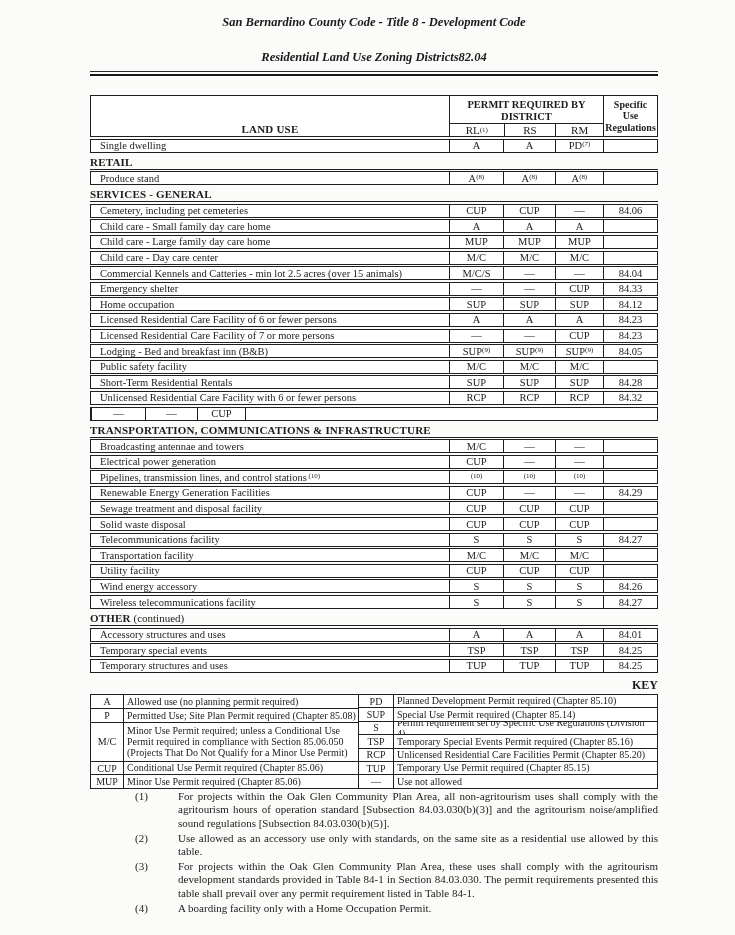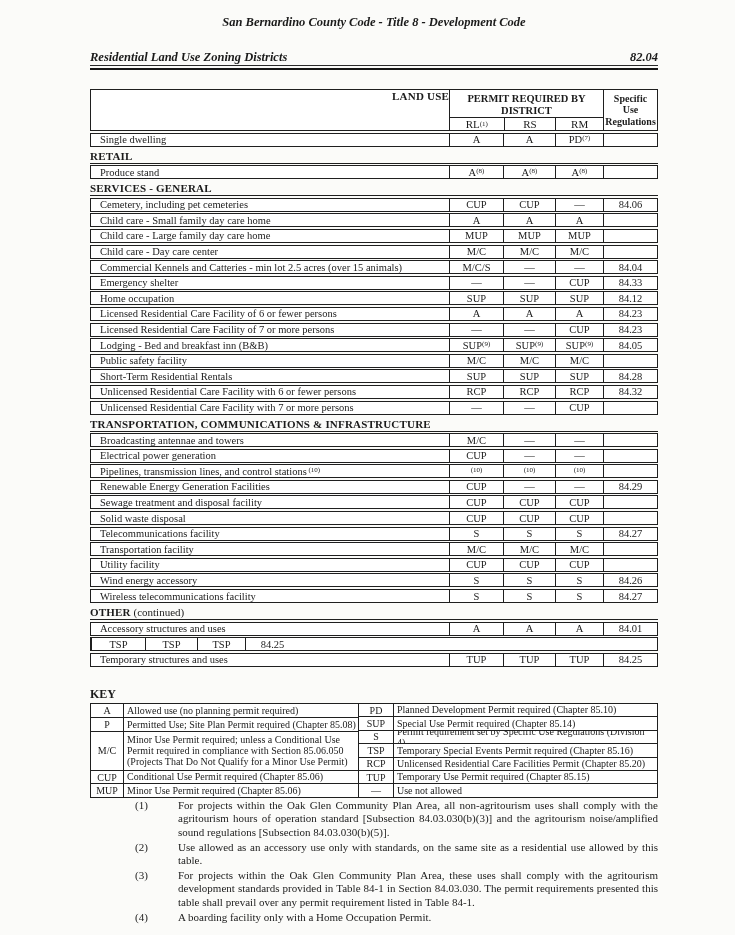--- a/index.html
+++ b/index.html
@@ -12,32 +12,32 @@
     overflow:hidden;
   }
   .content { position:absolute; left:90px; top:0; width:568px; }
 
   
   .doc-title {
     margin-top:15px; text-align:center;
     font-size:12.5px; font-weight:bold; font-style:italic;
   }
   .subheader {
-    margin-top:20px; display:flex; justify-content:space-between;
+    margin-top:20px; display:flex; justify-content:center;
     font-size:12.5px; font-weight:bold; font-style:italic;
-    border-bottom:1px solid #2a2a2a; padding-bottom:0;
+    border-bottom:1px solid #2a2a2a; padding-bottom:6px;
   }
   .rule-thick { height:2.5px; background:#161616; margin-top:1.5px; }
 
   
   :root { --wrl:54px; --wrs:52px; --wrm:48px; --wsp:54px; --bd:#1f1f1f; }
   .zoning-table { margin-top:19px; font-size:10.5px; }
   .thead { display:flex; border:1.7px solid var(--bd); background:#fff; }
   .th-landuse {
-    flex:1; display:flex; flex-direction:row; justify-content:flex-end;
+    flex:1; display:flex; flex-direction:column; justify-content:flex-end;
     text-align:center; padding-bottom:1px;gap:45px;
   }
   .lu-label { font-weight:bold; font-size:11px; letter-spacing:.2px; }
   .lu-sub { font-style:italic; font-size:10.3px; }
   .th-permit { width:calc(var(--wrl) + var(--wrs) + var(--wrm)); border-left:1.7px solid var(--bd); display:flex; flex-direction:column; }
   .permit-title {
     font-weight:bold; text-align:center; white-space:pre-line;
     line-height:11.5px; padding-top:3px; height:28px; font-size:10.5px;
     border-bottom:1.4px solid var(--bd);
   }
@@ -65,21 +65,21 @@
   .cell.spec { width:var(--wsp); text-align:center; border-left:1.3px solid var(--bd); }
   .section-row {
     margin-top:2px; border-bottom:1.6px solid var(--bd);
     padding:1px 0 1px 0; line-height:12px; font-size:11px;
   }
   .section-label { font-weight:bold; letter-spacing:.2px; }
   .section-suffix { font-weight:normal; }
   sup { font-size:7px; line-height:0; vertical-align:3.5px; }
 
   
-  .key-title { margin-top:20px; text-align:left; font-weight:bold; font-size:12px; }
+  .key-title { margin-top:5px; text-align:right; font-weight:bold; font-size:12px; }
   .key-wrap {
     margin-top:1px; display:flex; border:1.8px solid var(--bd);
     height:95px; font-size:10px; background:#fff;
   }
   .key-side { display:flex; flex-direction:column; }
   .key-left { width:268px; border-right:1.4px solid var(--bd); }
   .key-right { flex:1; }
   .key-row { display:flex; border-top:1.2px solid var(--bd); overflow:hidden; }
   .key-row:first-child { border-top:none; }
   .key-left .key-row { flex:0 0 13.5px; }
@@ -232,21 +232,20 @@
             <div class="cell spec">84.28</div>
           </div>
           <div class="use-row">
             <div class="cell name">Unlicensed Residential Care Facility with 6 or fewer persons</div>
             <div class="cell val v0">RCP</div>
             <div class="cell val v1">RCP</div>
             <div class="cell val v2">RCP</div>
             <div class="cell spec">84.32</div>
           </div>
           <div class="use-row">
-            <div class="cell name">Unlicensed Residential Care Facility with 7 or more persons</div>
             <div class="cell val v0">—</div>
             <div class="cell val v1">—</div>
             <div class="cell val v2">CUP</div>
             <div class="cell spec"></div>
           </div>
           <div class="section-row"><span class="section-label">TRANSPORTATION, COMMUNICATIONS &amp; INFRASTRUCTURE</span></div>
           <div class="use-row">
             <div class="cell name">Broadcasting antennae and towers</div>
             <div class="cell val v0">M/C</div>
             <div class="cell val v1">—</div>
@@ -325,20 +324,21 @@
           </div>
           <div class="section-row"><span class="section-label">OTHER</span><span class="section-suffix"> (continued)</span></div>
           <div class="use-row">
             <div class="cell name">Accessory structures and uses</div>
             <div class="cell val v0">A</div>
             <div class="cell val v1">A</div>
             <div class="cell val v2">A</div>
             <div class="cell spec">84.01</div>
           </div>
           <div class="use-row">
+            <div class="cell name">Temporary special events</div>
             <div class="cell val v0">TSP</div>
             <div class="cell val v1">TSP</div>
             <div class="cell val v2">TSP</div>
             <div class="cell spec">84.25</div>
           </div>
           <div class="use-row">
             <div class="cell name">Temporary structures and uses</div>
             <div class="cell val v0">TUP</div>
             <div class="cell val v1">TUP</div>
             <div class="cell val v2">TUP</div>

